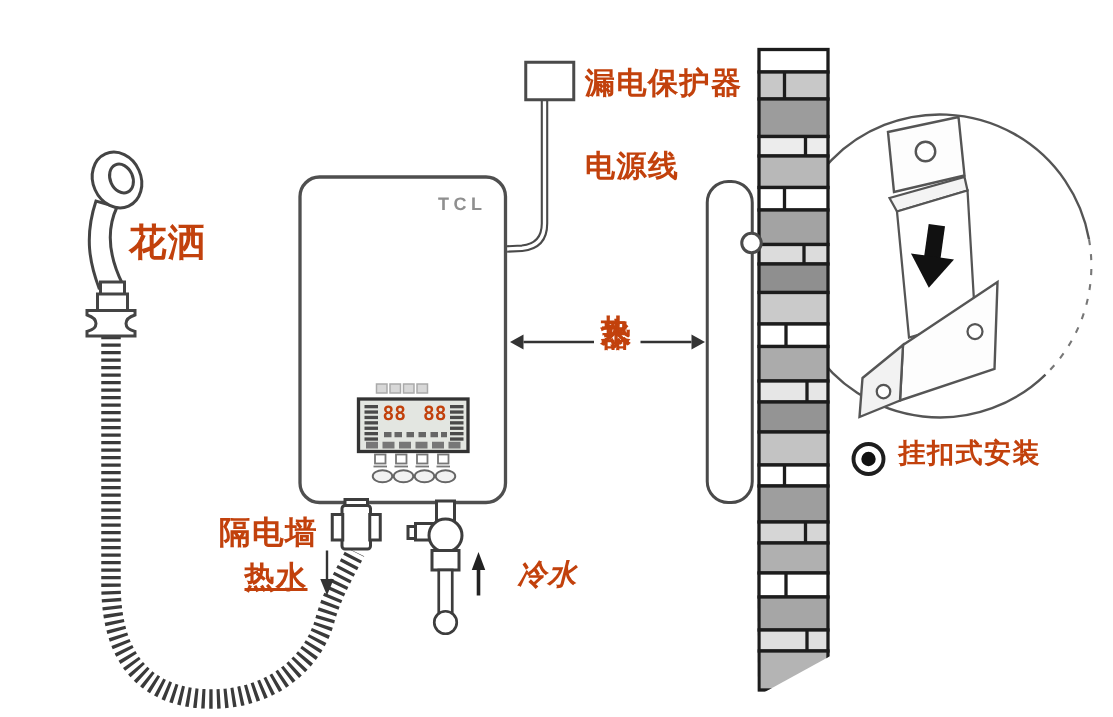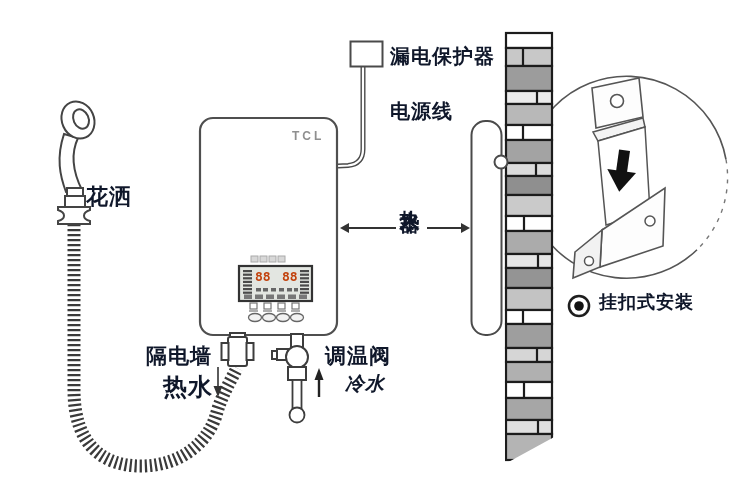--- a/index.html
+++ b/index.html
@@ -2,21 +2,21 @@
 <html><head>
 <meta charset="utf-8">
 <style>
   html,body{margin:0;padding:0;background:#888;}
   #stage{
     position:relative;width:742px;height:478px;background:#ffffff;
     font-family:"Liberation Sans","DejaVu Sans",sans-serif;overflow:hidden;
   }
   #stage svg{position:absolute;left:0;top:0;}
   .lbl{
-    position:absolute;color:#0f172a;font-weight:600;letter-spacing:1px;
+    position:absolute;color:#c2410c;font-weight:600;letter-spacing:1px;
     white-space:nowrap;line-height:1.1;
   }
   .lbl.cn{font-size:20px;}
   .v-lbl{
     writing-mode:vertical-rl;text-orientation:upright;letter-spacing:2px;
   }
   .brand{
     position:absolute;color:#8f8f8f;font-weight:bold;font-size:12px;
     letter-spacing:3px;
     margin-left:41px;
@@ -224,33 +224,32 @@
     <line x1="319" y1="379" x2="319" y2="397" stroke-width="2.4"></line>
     <polygon points="314.5,380 323.5,380 319,368" stroke="none"></polygon>
   </g>
 
   <g>
     <circle cx="579" cy="306" r="10" fill="#ffffff" stroke="#1e1e1e" stroke-width="2.6"></circle>
     <circle cx="579" cy="306" r="4.8" fill="#111"></circle>
   </g>
 </svg>
 
-<div class="lbl cn" style="left:86px;top:149px;font-size:22px;margin-top:36px;">花洒</div>
+<div class="lbl cn" style="left:86px;top:149px;font-size:25px;">花洒</div>
 
 <div class="lbl cn" style="left:390px;top:45px;">漏电保护器</div>
 
 <div class="lbl cn" style="left:390px;top:100px;">电源线</div>
 
 <div class="lbl cn v-lbl" style="left:399px;top:194px;font-size:20px;">热水器</div>
 
 <div class="lbl cn" style="left:146px;top:344px;font-size:21px;">隔电墙</div>
 
-<div class="lbl cn" style="left:163px;top:374px;font-size:24px;">热水</div>
-
-<div class="lbl cn" style="left:325px;top:344px;font-size:21px;">调温阀</div>
+<div class="lbl cn" style="left:163px;top:374px;font-size:20px;text-decoration:underline;">热水</div>
+
 
 <div class="lbl cn" style="left:345px;top:374px;font-size:19px;font-style:italic;">冷水</div>
 
 <div class="lbl cn" style="left:599px;top:293px;font-size:18px;font-weight:700;">挂扣式安装</div>
 
 <div class="brand" style="left:251px;top:129px;">TCL</div>
 
 <div class="lcd-digit" style="left:255px;top:269px;">88</div>
 <div class="lcd-digit" style="left:282px;top:269px;">88</div>
 

